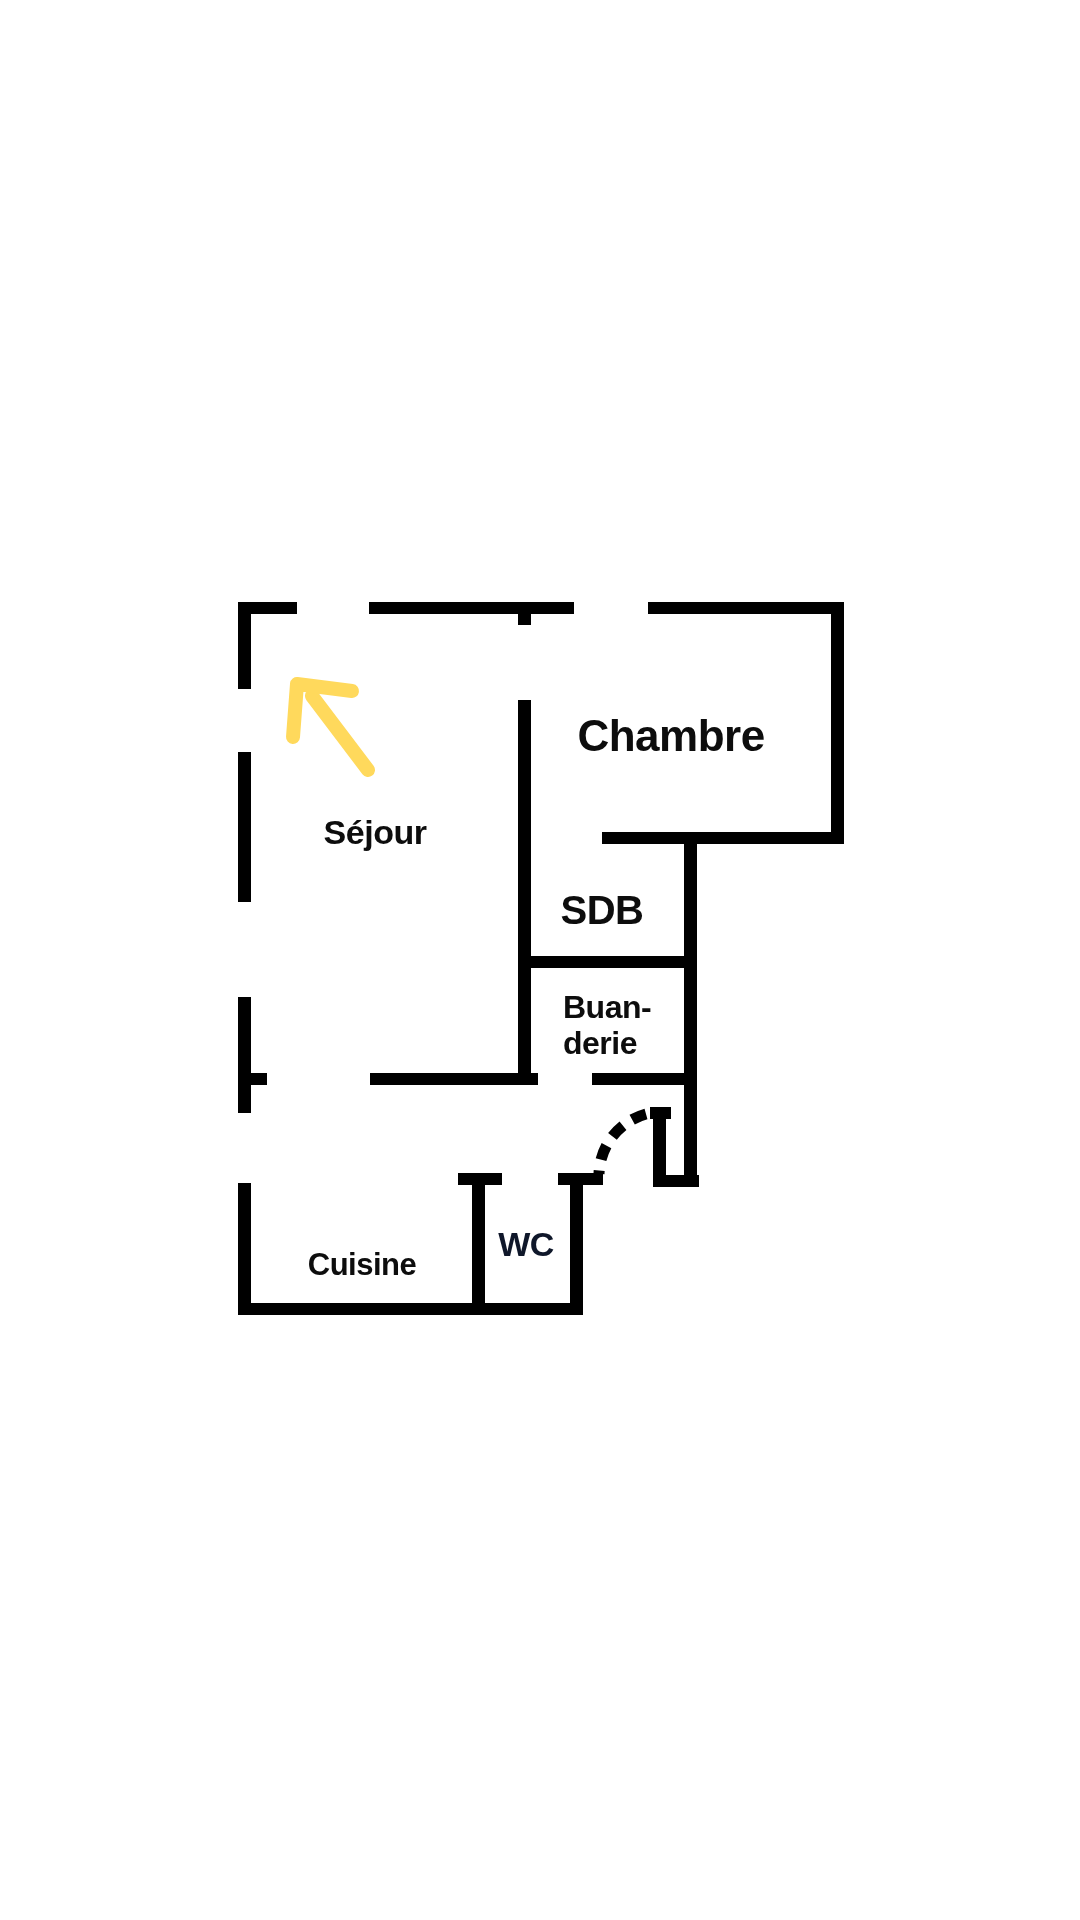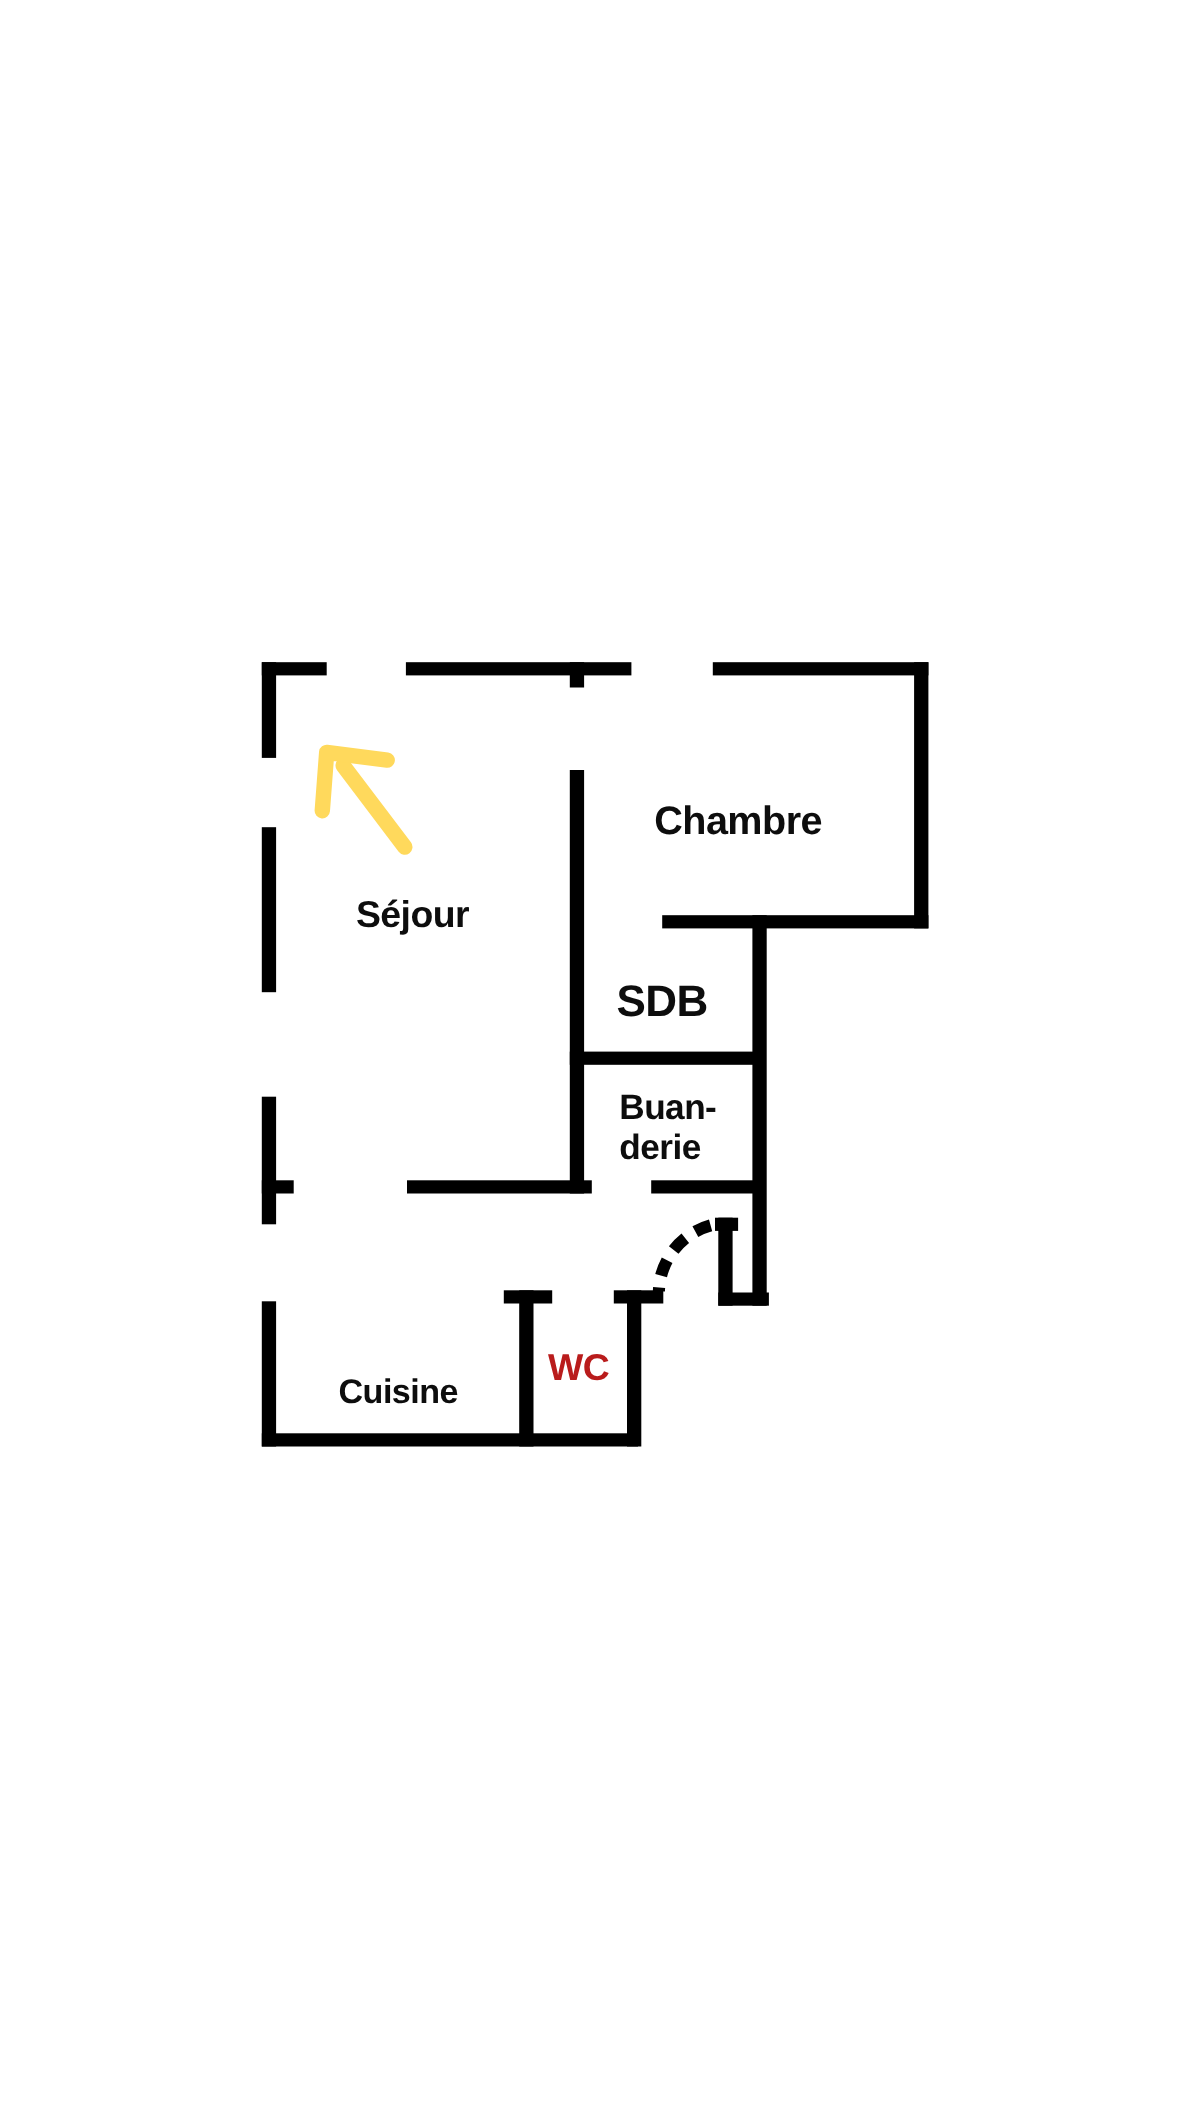--- a/index.html
+++ b/index.html
@@ -69,20 +69,20 @@
 
     <path fill="none" stroke-dasharray="15 11" stroke-width="11" d="M 646 1114 A 64 64 0 0 0 599 1174" stroke="#000000"></path>
 
     <g>
       <path fill="none" stroke-width="14" stroke-linecap="round" d="M 368 770 L 312 696" stroke="#ffd95c"></path>
       <path fill="none" stroke-width="14" stroke-linecap="round" stroke-linejoin="round" d="M 352 691 L 297 684 L 293 737" stroke="#ffd95c"></path>
     </g>
   </svg>
 
   <div class="room-label" style="left: 375px; top: 832px; font-size: 34px; text-align: center; transform: translate(-50%, -50%); color: rgb(13, 13, 13);">Séjour</div>
-  <div class="room-label" style="left: 671px; top: 736px; font-size: 36px; text-align: center; transform: translate(-50%, -50%); color: rgb(13, 13, 13); margin-top: 10px;">Chambre</div>
+  <div class="room-label" style="left: 671px; top: 736px; font-size: 44px; text-align: center; transform: translate(-50%, -50%); color: rgb(13, 13, 13);">Chambre</div>
   <div class="room-label" style="left: 602px; top: 911px; font-size: 40px; text-align: center; transform: translate(-50%, -50%); color: rgb(13, 13, 13);">SDB</div>
   <div class="room-label" style="left: 563px; top: 1025px; font-size: 32px; text-align: left; transform: translate(0px, -50%); color: rgb(13, 13, 13);">Buan-
 derie</div>
-  <div class="room-label" style="left: 526px; top: 1244px; font-size: 34px; text-align: center; transform: translate(-50%, -50%); color: #b91c1c;">WC</div>
+  <div class="room-label" style="left: 526px; top: 1244px; font-size: 34px; text-align: center; transform: translate(-50%, -50%); color: #0f172a;">WC</div>
   <div class="room-label" style="left: 362px; top: 1265px; font-size: 31px; text-align: right; transform: translate(-50%, -50%); color: rgb(13, 13, 13);">Cuisine</div>
 
 </div>
 
 </body></html>

